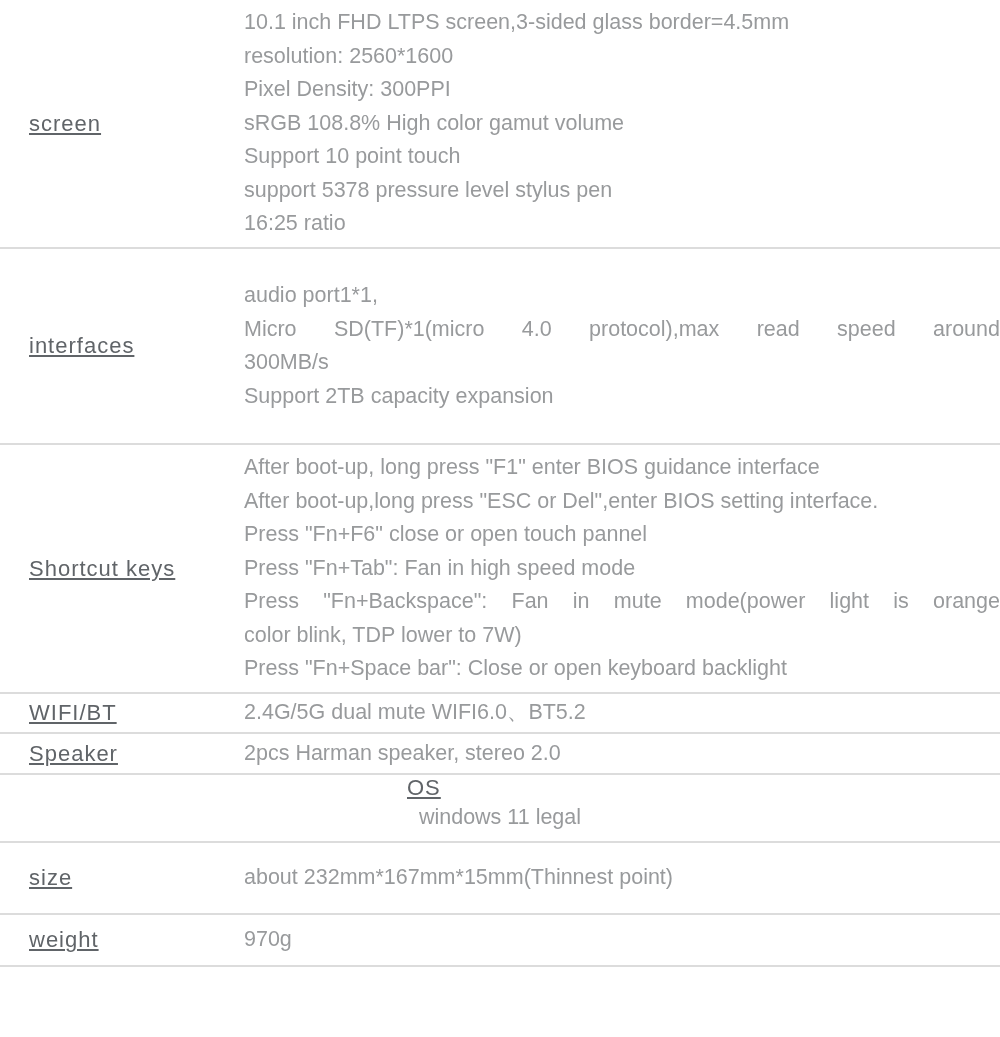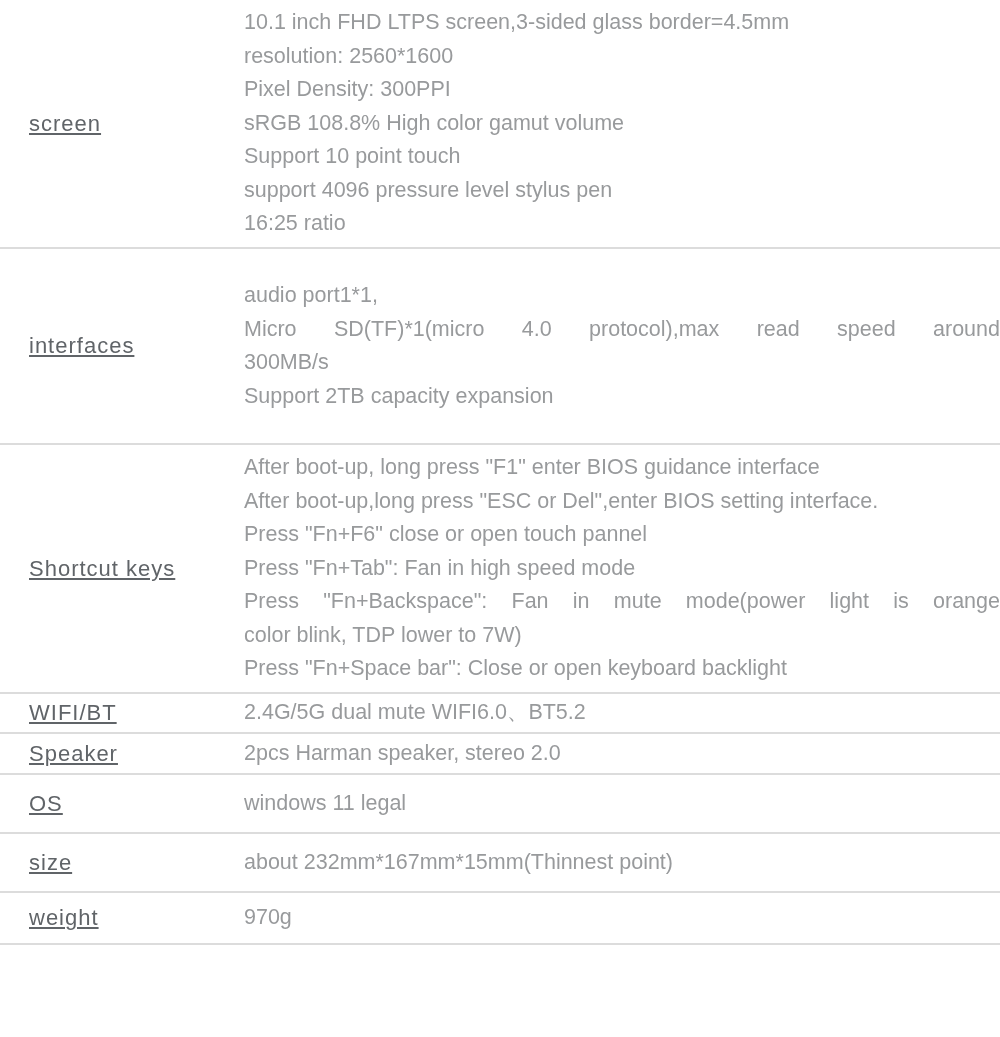--- a/index.html
+++ b/index.html
@@ -21,22 +21,22 @@
     display: flex;
     align-items: center;
     border-bottom: 2px solid var(--divider);
     width: 100%;
   }
   .row.h-screen   { height: 249px; }
   .row.h-ifaces   { height: 196px; }
   .row.h-shortcut { height: 249px; }
   .row.h-wifi     { height: 40px; }
   .row.h-speaker  { height: 41px; }
-  .row.h-os       { height: 59px; }
-  .row.h-size     { height: 59px; }
+  .row.h-os       { height: 68px; flex-direction: column; }
+  .row.h-size     { height: 72px; }
   .row.h-weight   { height: 52px; }
   .label {
     width: 244px;
     min-width: 244px;
     padding-left: 29px;
     font-size: 22px;
     letter-spacing: 1px;
     color: var(--label-color);
     align-self: center;
     text-decoration: underline;
@@ -64,21 +64,21 @@
 <div class="spec-table">
 
   <div class="row h-screen">
     <div class="label">screen</div>
     <div class="value">
       <p>10.1 inch FHD LTPS screen,3-sided glass border=4.5mm</p>
       <p>resolution: 2560*1600</p>
       <p>Pixel Density: 300PPI</p>
       <p>sRGB 108.8% High color gamut volume</p>
       <p>Support 10 point touch</p>
-      <p>support 4096 pressure level stylus pen</p>
+      <p>support 5378 pressure level stylus pen</p>
       <p>16:25 ratio</p>
     </div>
   </div>
 
   <div class="row h-ifaces">
     <div class="label">interfaces</div>
     <div class="value">
       <p>audio port1*1,</p>
       <p class="j">Micro SD(TF)*1(micro 4.0 protocol),max read speed around</p>
       <p>300MB/s</p>

